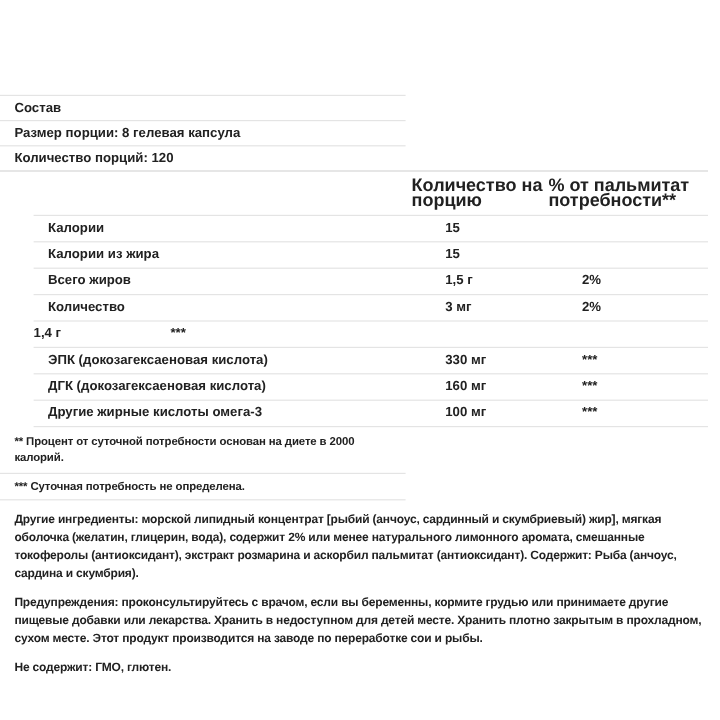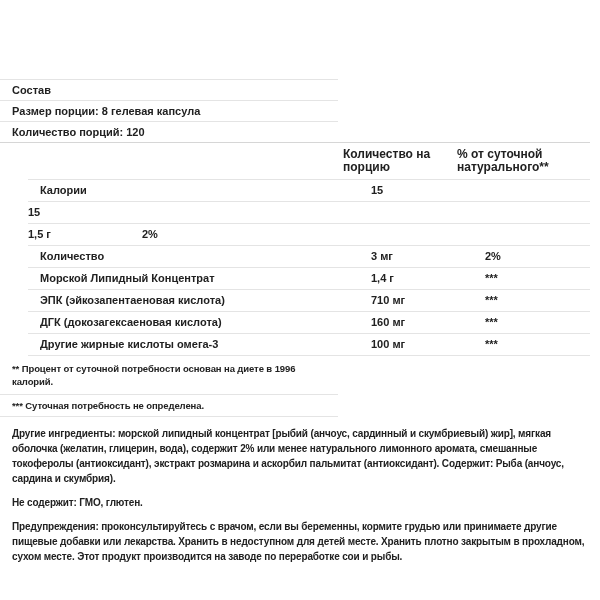--- a/index.html
+++ b/index.html
@@ -28,21 +28,21 @@
     padding-left:12px;
     font-size:11px;line-height:13px;
   }
 
   
   .facts-table{width:590px;}
   .thead{
     display:flex;align-items:center;
     border-top:1px solid var(--divider-strong);
     height:36px;
-    font-size:12px;line-height:13px;justify-content:flex-end;
+    font-size:15px;line-height:13px;justify-content:flex-end;
   }
   .trow{
     display:flex;align-items:center;
     border-top:1px solid var(--divider);
     height:21px;
     font-size:11px;line-height:13px;margin-left:28px;
   }
   .trow.last{border-bottom:1px solid var(--divider);}
   .c1{width:343px;box-sizing:border-box;padding-left:12px;}
   .c2{width:114px;}
@@ -78,66 +78,67 @@
       <span>Размер порции: 8 гелевая капсула</span>
     </div>
     <div class="info-row">
       <span>Количество порций: 120</span>
     </div>
 
     <div class="facts-table">
       <div class="thead">
         <div class="c1"></div>
         <div class="c2">Количество на порцию</div>
-        <div class="c3">% от суточной натурального**</div>
+        <div class="c3">% от пальмитат потребности**</div>
       </div>
 
       <div class="trow">
         <div class="c1">Калории</div>
         <div class="c2">15</div>
         <div class="c3"></div>
       </div>
       <div class="trow">
+        <div class="c1">Калории из жира</div>
         <div class="c2">15</div>
         <div class="c3"></div>
       </div>
       <div class="trow">
+        <div class="c1">Всего жиров</div>
         <div class="c2">1,5 г</div>
         <div class="c3">2%</div>
       </div>
       <div class="trow">
         <div class="c1">Количество</div>
         <div class="c2">3 мг</div>
         <div class="c3">2%</div>
       </div>
       <div class="trow">
-        <div class="c1">Морской Липидный Концентрат</div>
         <div class="c2">1,4 г</div>
         <div class="c3">***</div>
       </div>
       <div class="trow">
-        <div class="c1">ЭПК (эйкозапентаеновая кислота)</div>
-        <div class="c2">710 мг</div>
+        <div class="c1">ЭПК (докозагексаеновая кислота)</div>
+        <div class="c2">330 мг</div>
         <div class="c3">***</div>
       </div>
       <div class="trow">
         <div class="c1">ДГК (докозагексаеновая кислота)</div>
         <div class="c2">160 мг</div>
         <div class="c3">***</div>
       </div>
       <div class="trow last">
         <div class="c1">Другие жирные кислоты омега-3</div>
         <div class="c2">100 мг</div>
         <div class="c3">***</div>
       </div>
     </div>
 
-    <div class="footnote">** Процент от суточной потребности основан на диете в 1996 калорий.</div>
+    <div class="footnote">** Процент от суточной потребности основан на диете в 2000 калорий.</div>
     <div class="footnote single">*** Суточная потребность не определена.</div>
 
     <div class="paragraphs">
       <p>Другие ингредиенты: морской липидный концентрат [рыбий (анчоус, сардинный и скумбриевый) жир], мягкая оболочка (желатин, глицерин, вода), содержит 2% или менее натурального лимонного аромата, смешанные токоферолы (антиоксидант), экстракт розмарина и аскорбил пальмитат (антиоксидант). Содержит: Рыба (анчоус, сардина и скумбрия).</p>
+      <p>Предупреждения: проконсультируйтесь с врачом, если вы беременны, кормите грудью или принимаете другие пищевые добавки или лекарства. Хранить в недоступном для детей месте. Хранить плотно закрытым в прохладном, сухом месте. Этот продукт производится на заводе по переработке сои и рыбы.</p>
       <p>Не содержит: ГМО, глютен.</p>
-      <p>Предупреждения: проконсультируйтесь с врачом, если вы беременны, кормите грудью или принимаете другие пищевые добавки или лекарства. Хранить в недоступном для детей месте. Хранить плотно закрытым в прохладном, сухом месте. Этот продукт производится на заводе по переработке сои и рыбы.</p>
     </div>
 
   </div>
 </div>
 
 </body></html>

